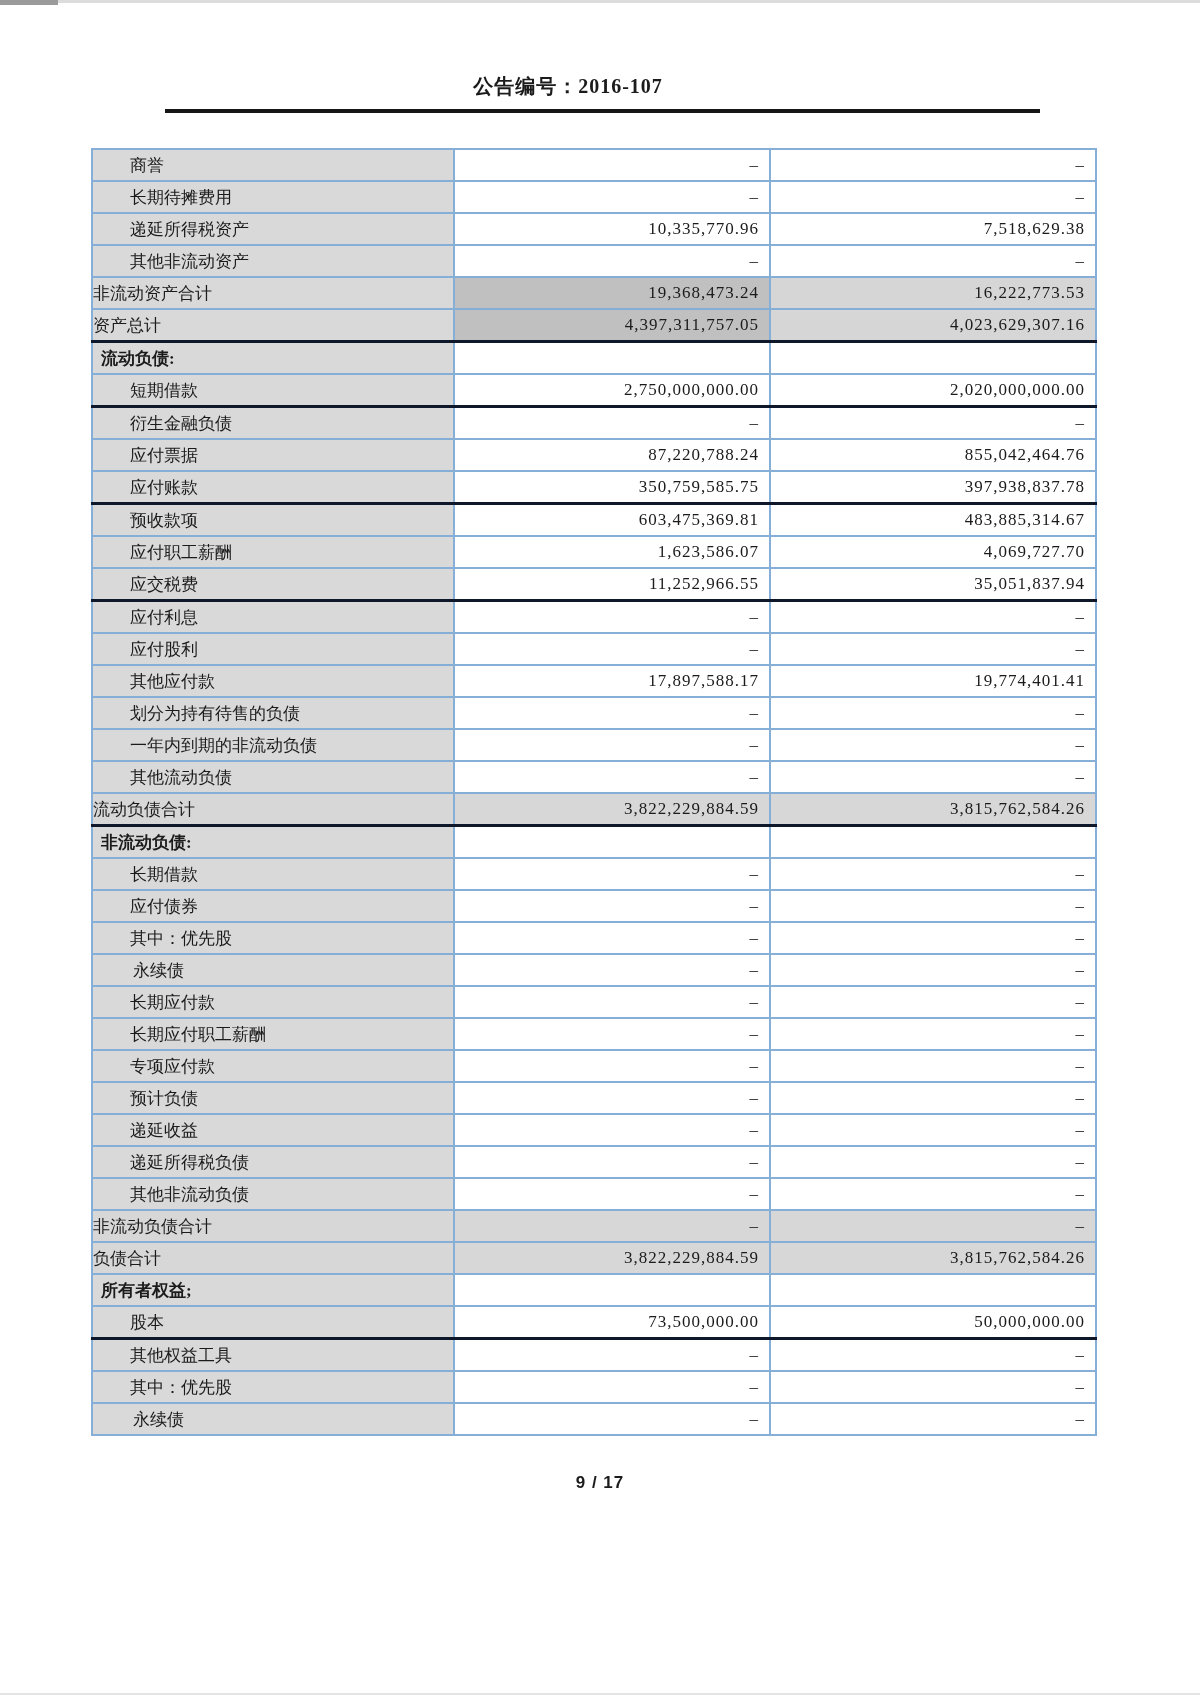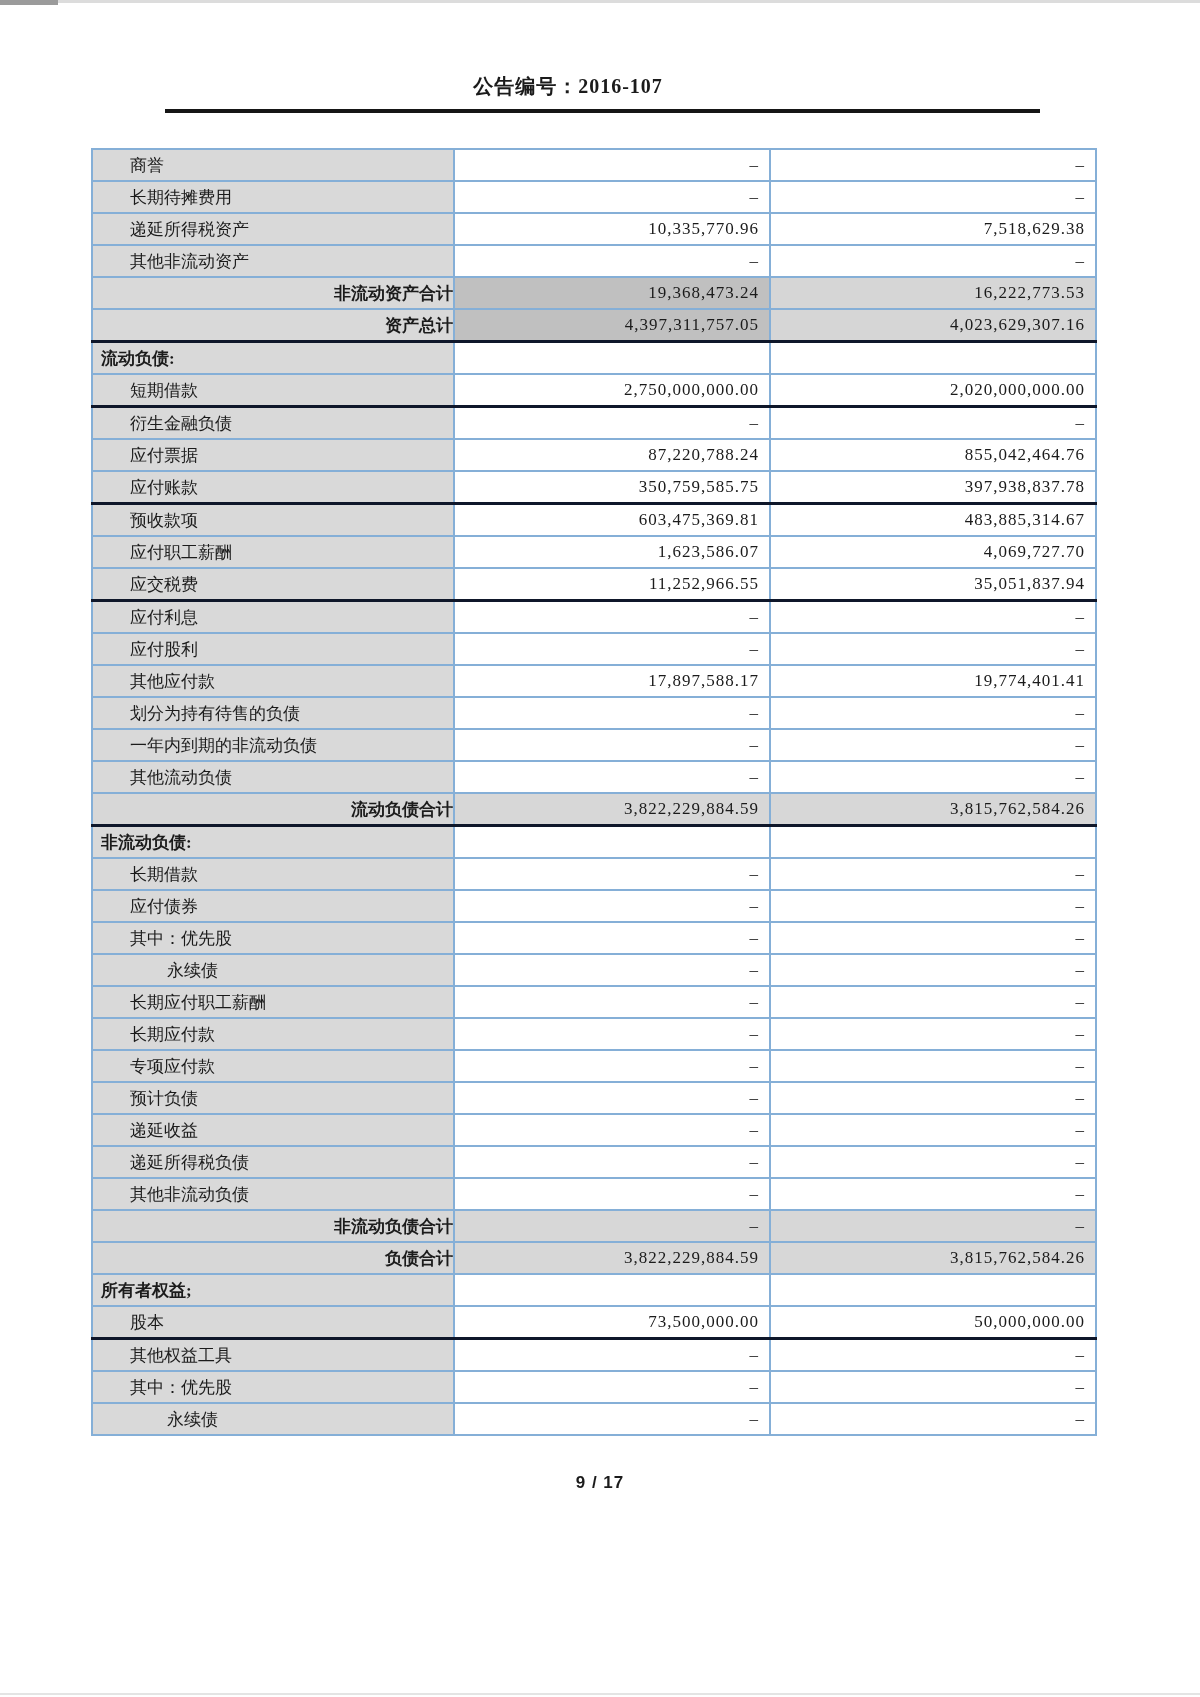--- a/index.html
+++ b/index.html
@@ -51,36 +51,36 @@
   }
   table.bs{border:2px solid #5b9bd5;}
 
   td.c-label{
     background:#d9d9d9;
     text-align:left;
     padding-left:8px;
     line-height:21px;
   }
   td.ind1{padding-left:37px;}
-  td.ind2{padding-left:74px;}
+  td.ind2{padding-left:40px;}
 
   td.c-val{
     background:#ffffff;
     text-align:right;
     padding-right:10px;
     letter-spacing:1px;
     white-space:nowrap;
   }
 
   tr.section td.c-label{font-weight:bold;padding-left:8px;}
 
   tr.total td.c-label,
   tr.total-dark td.c-label{
-    font-weight:bold;
-    text-align:right;
+    font-weight:normal;
+    text-align:left;
     padding-left:0;
   }
   tr.total td.c-val{background:#d7d7d7;}
   tr.total td.c-label{background:#d7d7d7;}
   tr.total-dark td.v1{background:#c0c0c0;}
   tr.total-dark td.v2{background:#d6d6d6;}
 
   tr.tall td{height:70px;vertical-align:top;}
   tr.tall td.c-label{line-height:34px;padding-top:2px;padding-right:6px;}
   tr.tall td.c-val{line-height:34px;padding-top:2px;}
@@ -238,26 +238,26 @@
         <td class="c-label ind1">其中：优先股</td>
         <td class="c-val v1">–</td>
         <td class="c-val v2">–</td>
       </tr>
       <tr class="item">
         <td class="c-label ind2">永续债</td>
         <td class="c-val v1">–</td>
         <td class="c-val v2">–</td>
       </tr>
       <tr class="item">
+        <td class="c-label ind1">长期应付款</td>
+        <td class="c-val v1">–</td>
+        <td class="c-val v2">–</td>
+      </tr>
+      <tr class="item">
         <td class="c-label ind1">长期应付职工薪酬</td>
-        <td class="c-val v1">–</td>
-        <td class="c-val v2">–</td>
-      </tr>
-      <tr class="item">
-        <td class="c-label ind1">长期应付款</td>
         <td class="c-val v1">–</td>
         <td class="c-val v2">–</td>
       </tr>
       <tr class="item">
         <td class="c-label ind1">专项应付款</td>
         <td class="c-val v1">–</td>
         <td class="c-val v2">–</td>
       </tr>
       <tr class="item">
         <td class="c-label ind1">预计负债</td>

